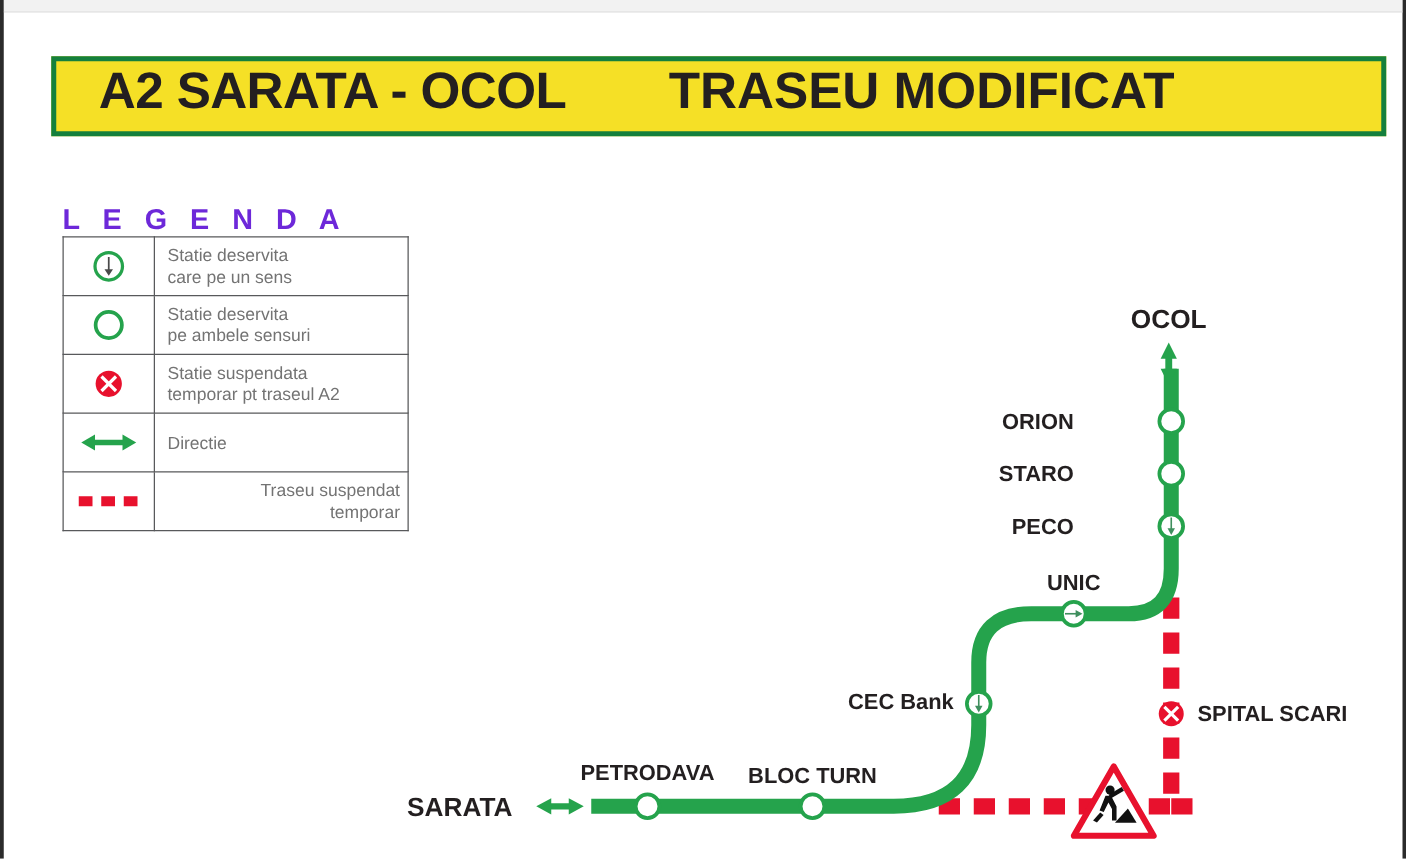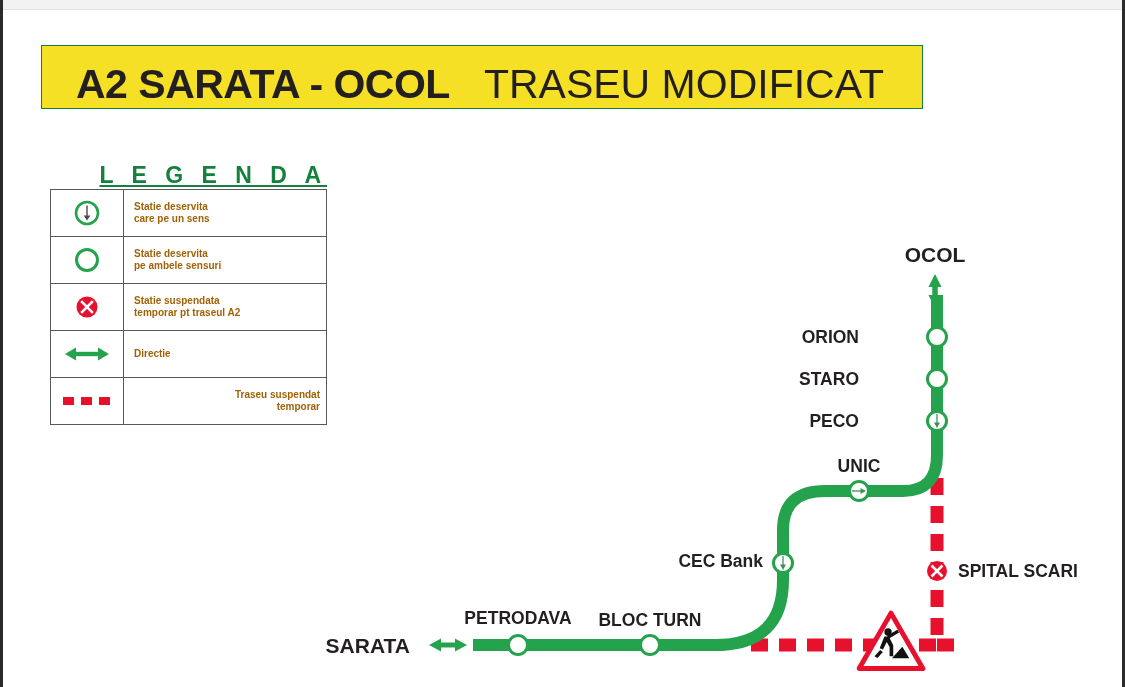--- a/index.html
+++ b/index.html
@@ -28,55 +28,54 @@
     height: 9px;
     background: #f2f2f2;
     border-bottom: 1px solid #e2e2e2;
   }
 
   
   #banner {
     position: absolute;
     left: 38px;
     top: 45px;
-    width: 882px;
+    width: 1068px;
     height: 64px;
     background: #f5e026;
-    border: 1px solid #15803d;
+    border: 4px solid #15803d;
     box-sizing: border-box;
     display: flex;
-    align-items: flex-end;
+    align-items: flex-start;
     color: #231f20;
     white-space: nowrap;
   }
   #banner .route-title {
     font-size: 41px;
     font-weight: bold;
     letter-spacing: -0.5px;
     margin-left: 34px;
   }
   #banner .route-status {
     font-size: 41px;
-    font-weight: normal;
+    font-weight: bold;
     letter-spacing: 0px;
-    margin-left: 34px;
+    margin-left: 82px;
   }
 
   
   #legend-title {
     position: absolute;
     left: 47px;
     top: 162px;
     width: 277px;
-    text-align: right;
+    text-align: left;
     font-size: 23px;
     font-weight: bold;
     letter-spacing: 6px;
-    color: #15803d;
-    text-decoration: underline;
+    color: #6d28d9;
   }
   #legend-table {
     position: absolute;
     left: 47px;
     top: 189px;
     width: 277px;
     border-collapse: collapse;
     table-layout: fixed;
   }
   #legend-table td {
@@ -84,23 +83,23 @@
     padding: 0;
     vertical-align: middle;
   }
   #legend-table td.icon-cell {
     width: 72px;
     text-align: center;
     height: 46px;
   }
   #legend-table td.text-cell {
     padding: 3px 6px 3px 10px;
-    font-size: 10px;
-    font-weight: bold;
-    color: #a16207;
+    font-size: 14px;
+    font-weight: normal;
+    color: #737373;
     line-height: 1.18;
   }
   #legend-table tr.center-text td.text-cell { text-align: right; }
   .lg-svg { display: block; margin: 0 auto; }
 
   
   #map {
     position: absolute;
     left: 0; top: 0;
     width: 1125px;

